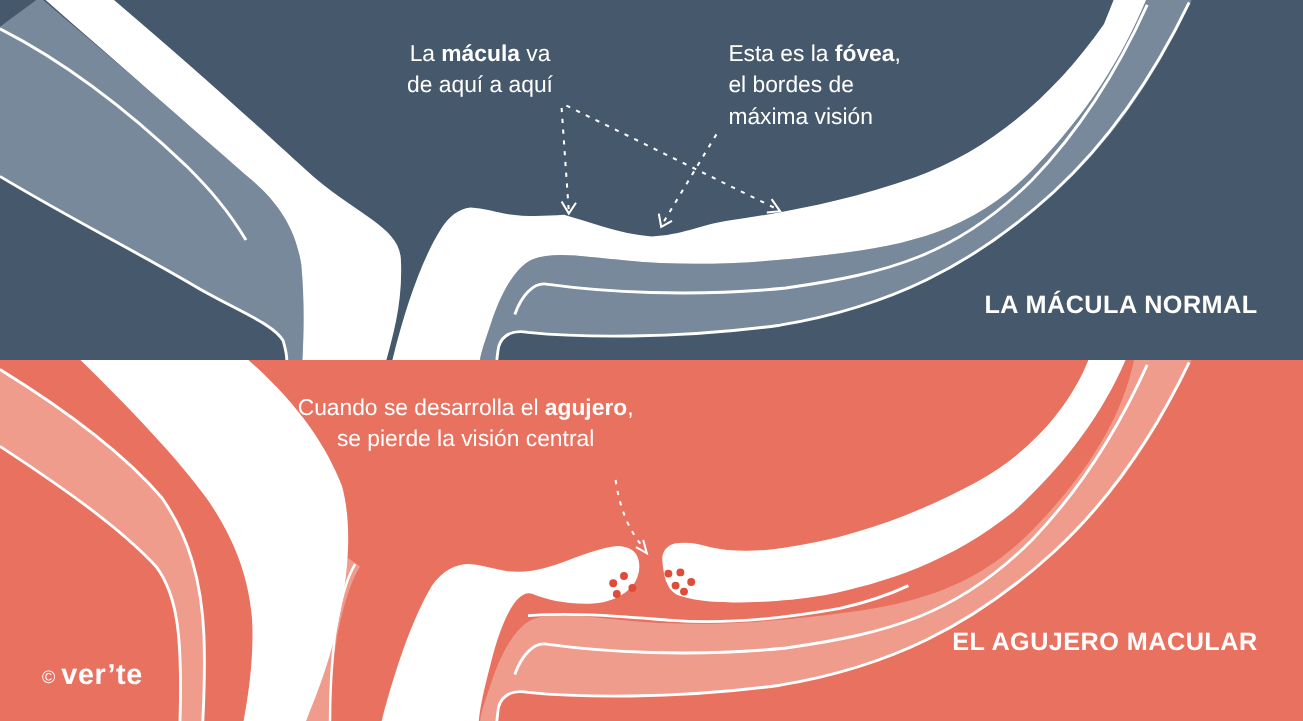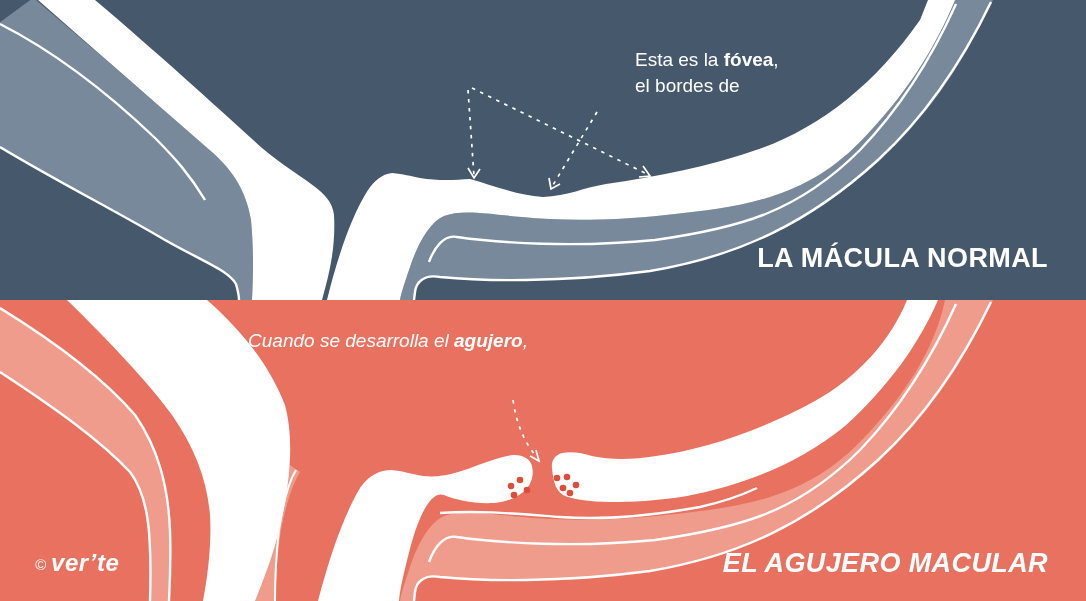--- a/index.html
+++ b/index.html
@@ -1,33 +1,33 @@
 <!DOCTYPE html>
 <html><head>
 <meta charset="utf-8">
 <style>
   html,body{margin:0;padding:0;background:#222;}
   #stage{position:relative;width:1086px;height:601px;overflow:hidden;
          font-family:"Liberation Sans", sans-serif;}
   .panel{position:absolute;left:0;width:1086px;overflow:hidden;}
   #panel-normal{top:0;height:300px;background:#46586B;}
-  #panel-hole{top:300px;height:301px;background:#E8715F;font-style:italic;}
+  #panel-hole{top:300px;height:301px;background:#E8715F;}
   .panel svg{position:absolute;left:0;top:0;display:block;}
   .ann{position:absolute;color:#fff;font-size:19px;line-height:26px;font-weight:400;}
   .ann b{font-weight:700;}
   .ann.center{text-align:center;}
-  .title{position:absolute;right:38px;color:#fff;font-weight:700;font-size:27px;
+  .title{position:absolute;right:38px;color:#fff;font-weight:700;font-size:21px;
          letter-spacing:0.4px;white-space:nowrap;}
   #title-normal{top:243px;}
-  #title-hole{top:248px;}
+  #title-hole{top:224px;}
   .logo{position:absolute;left:35px;top:249px;color:#fff;display:flex;align-items:center;gap:5px;}
   .logo .c{font-size:15px;font-weight:400;position:relative;top:1px;}
   .logo .brand{font-size:24px;font-weight:700;letter-spacing:0.5px;}
   #ann-macula{left:290px;top:33px;width:220px;}
-  #ann-fovea{left:607px;top:47px;width:220px;margin-left:28px;}
+  #ann-fovea{left:607px;top:33px;width:220px;}
   #ann-hole{left:208px;top:28px;width:360px;}
 </style>
 </head>
 <body>
 
 <div id="stage">
 
   <div class="panel" id="panel-normal">
     <svg width="1086" height="300" viewBox="0 0 1086 300">
 
@@ -59,24 +59,29 @@
       <g fill="none" stroke="#fff" stroke-width="1.7">
         <path stroke-dasharray="3.5 5.5" d="M468,90 L474,176"></path>
         <path d="M468,168 L474,178 L480,169"></path>
         <path stroke-dasharray="3.5 5.5" d="M472,88 L645,173"></path>
         <path d="M643,166 L650,176 L639,177"></path>
         <path stroke-dasharray="3.5 5.5" d="M597,112 L553,185"></path>
         <path d="M549,178 L551,189 L560,184"></path>
       </g>
     </svg>
 
+    <div class="ann center" id="ann-macula">
+      <div><span>La </span><b>mácula</b><span> va</span></div>
+      <div>de aquí a aquí</div>
+    </div>
 
     <div class="ann" id="ann-fovea">
       <div><span>Esta es la </span><b>fóvea</b><span>,</span></div>
       <div>el bordes de</div>
+      <div>máxima visión</div>
     </div>
 
     <div class="title" id="title-normal">LA MÁCULA NORMAL</div>
   </div>
 
   <div class="panel" id="panel-hole">
     <svg width="1086" height="301" viewBox="0 0 1086 301">
 
       <path d="M0,8 C60,45 105,80 135,115 C158,148 168,185 170,230 C171,262 170,282 169,301
                L150,301 C152,230 148,196 130,172 C100,140 55,108 0,72 Z" fill="#EF9C8D"></path>
@@ -123,20 +128,21 @@
       </g>
 
       <g fill="none" stroke="#fff" stroke-width="1.7">
         <path stroke-dasharray="3.5 5.5" d="M513,100 Q518,135 536,156"></path>
         <path d="M530,156 L539,161 L536,150"></path>
       </g>
     </svg>
 
     <div class="ann center" id="ann-hole">
       <div><span>Cuando se desarrolla el </span><b>agujero</b><span>,</span></div>
+      <div>se pierde la visión central</div>
     </div>
 
     <div class="title" id="title-hole">EL AGUJERO MACULAR</div>
 
     <div class="logo">
       <span class="c">©</span>
       <span class="brand">ver’te</span>
     </div>
   </div>
 </div>

